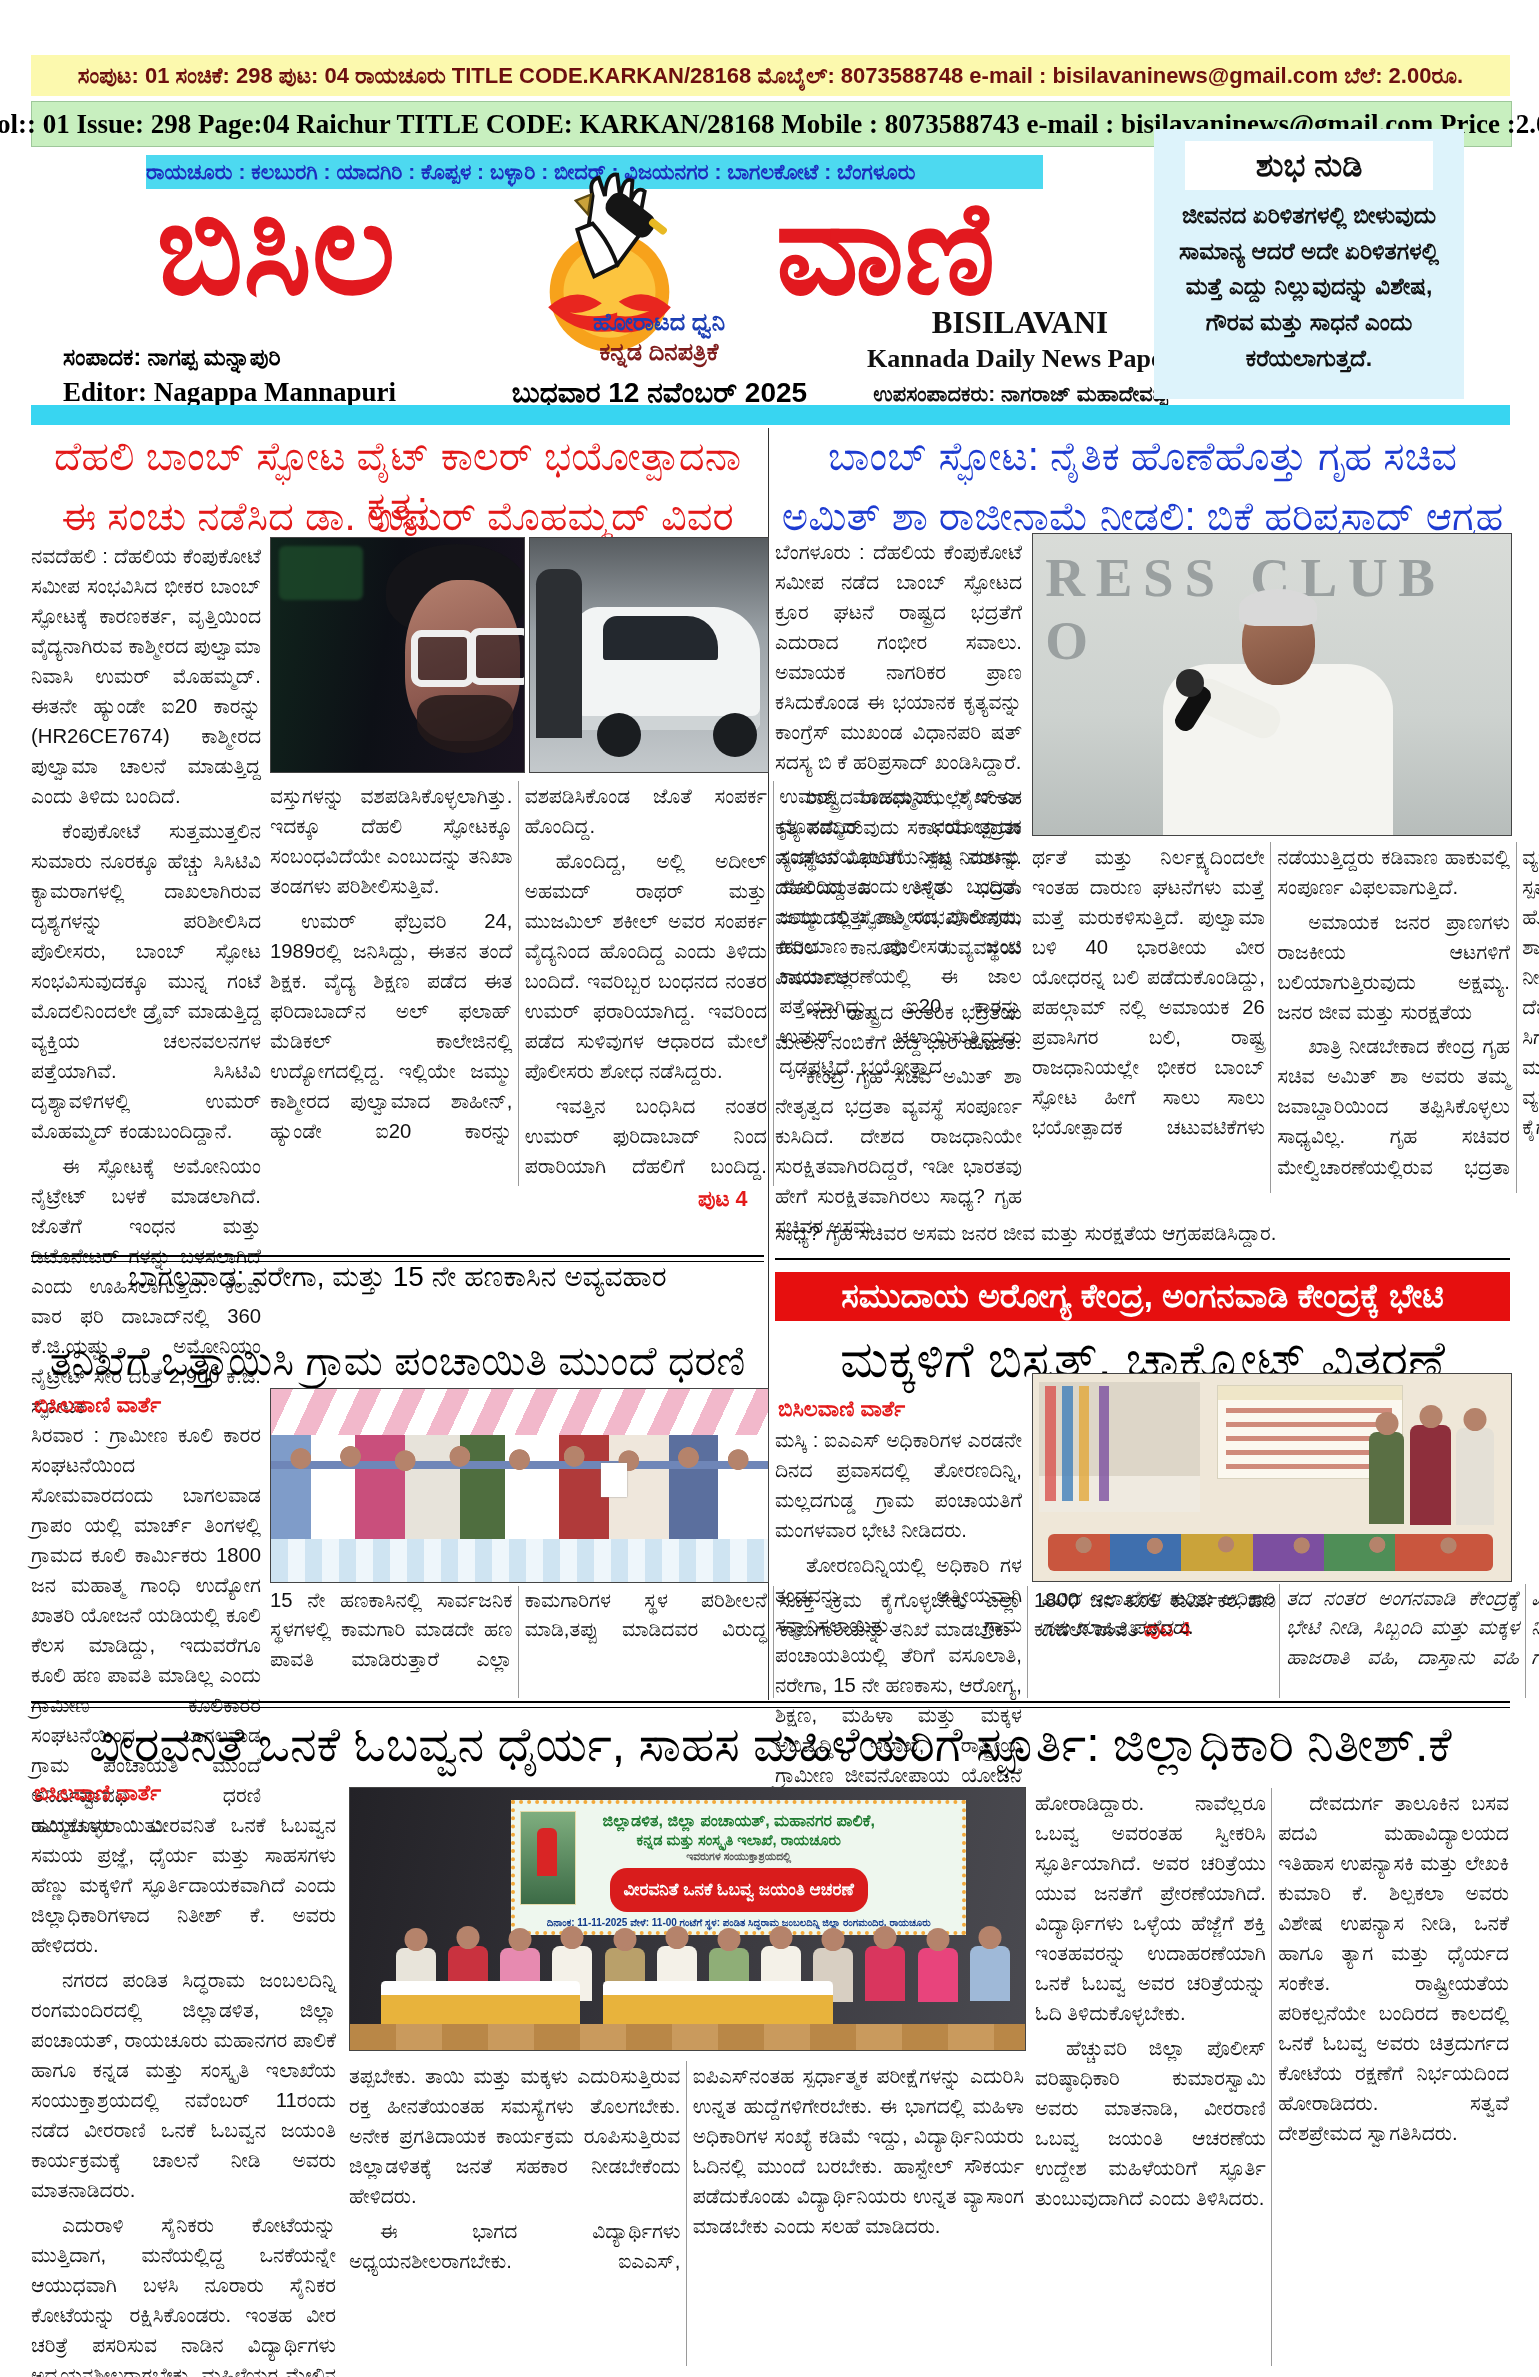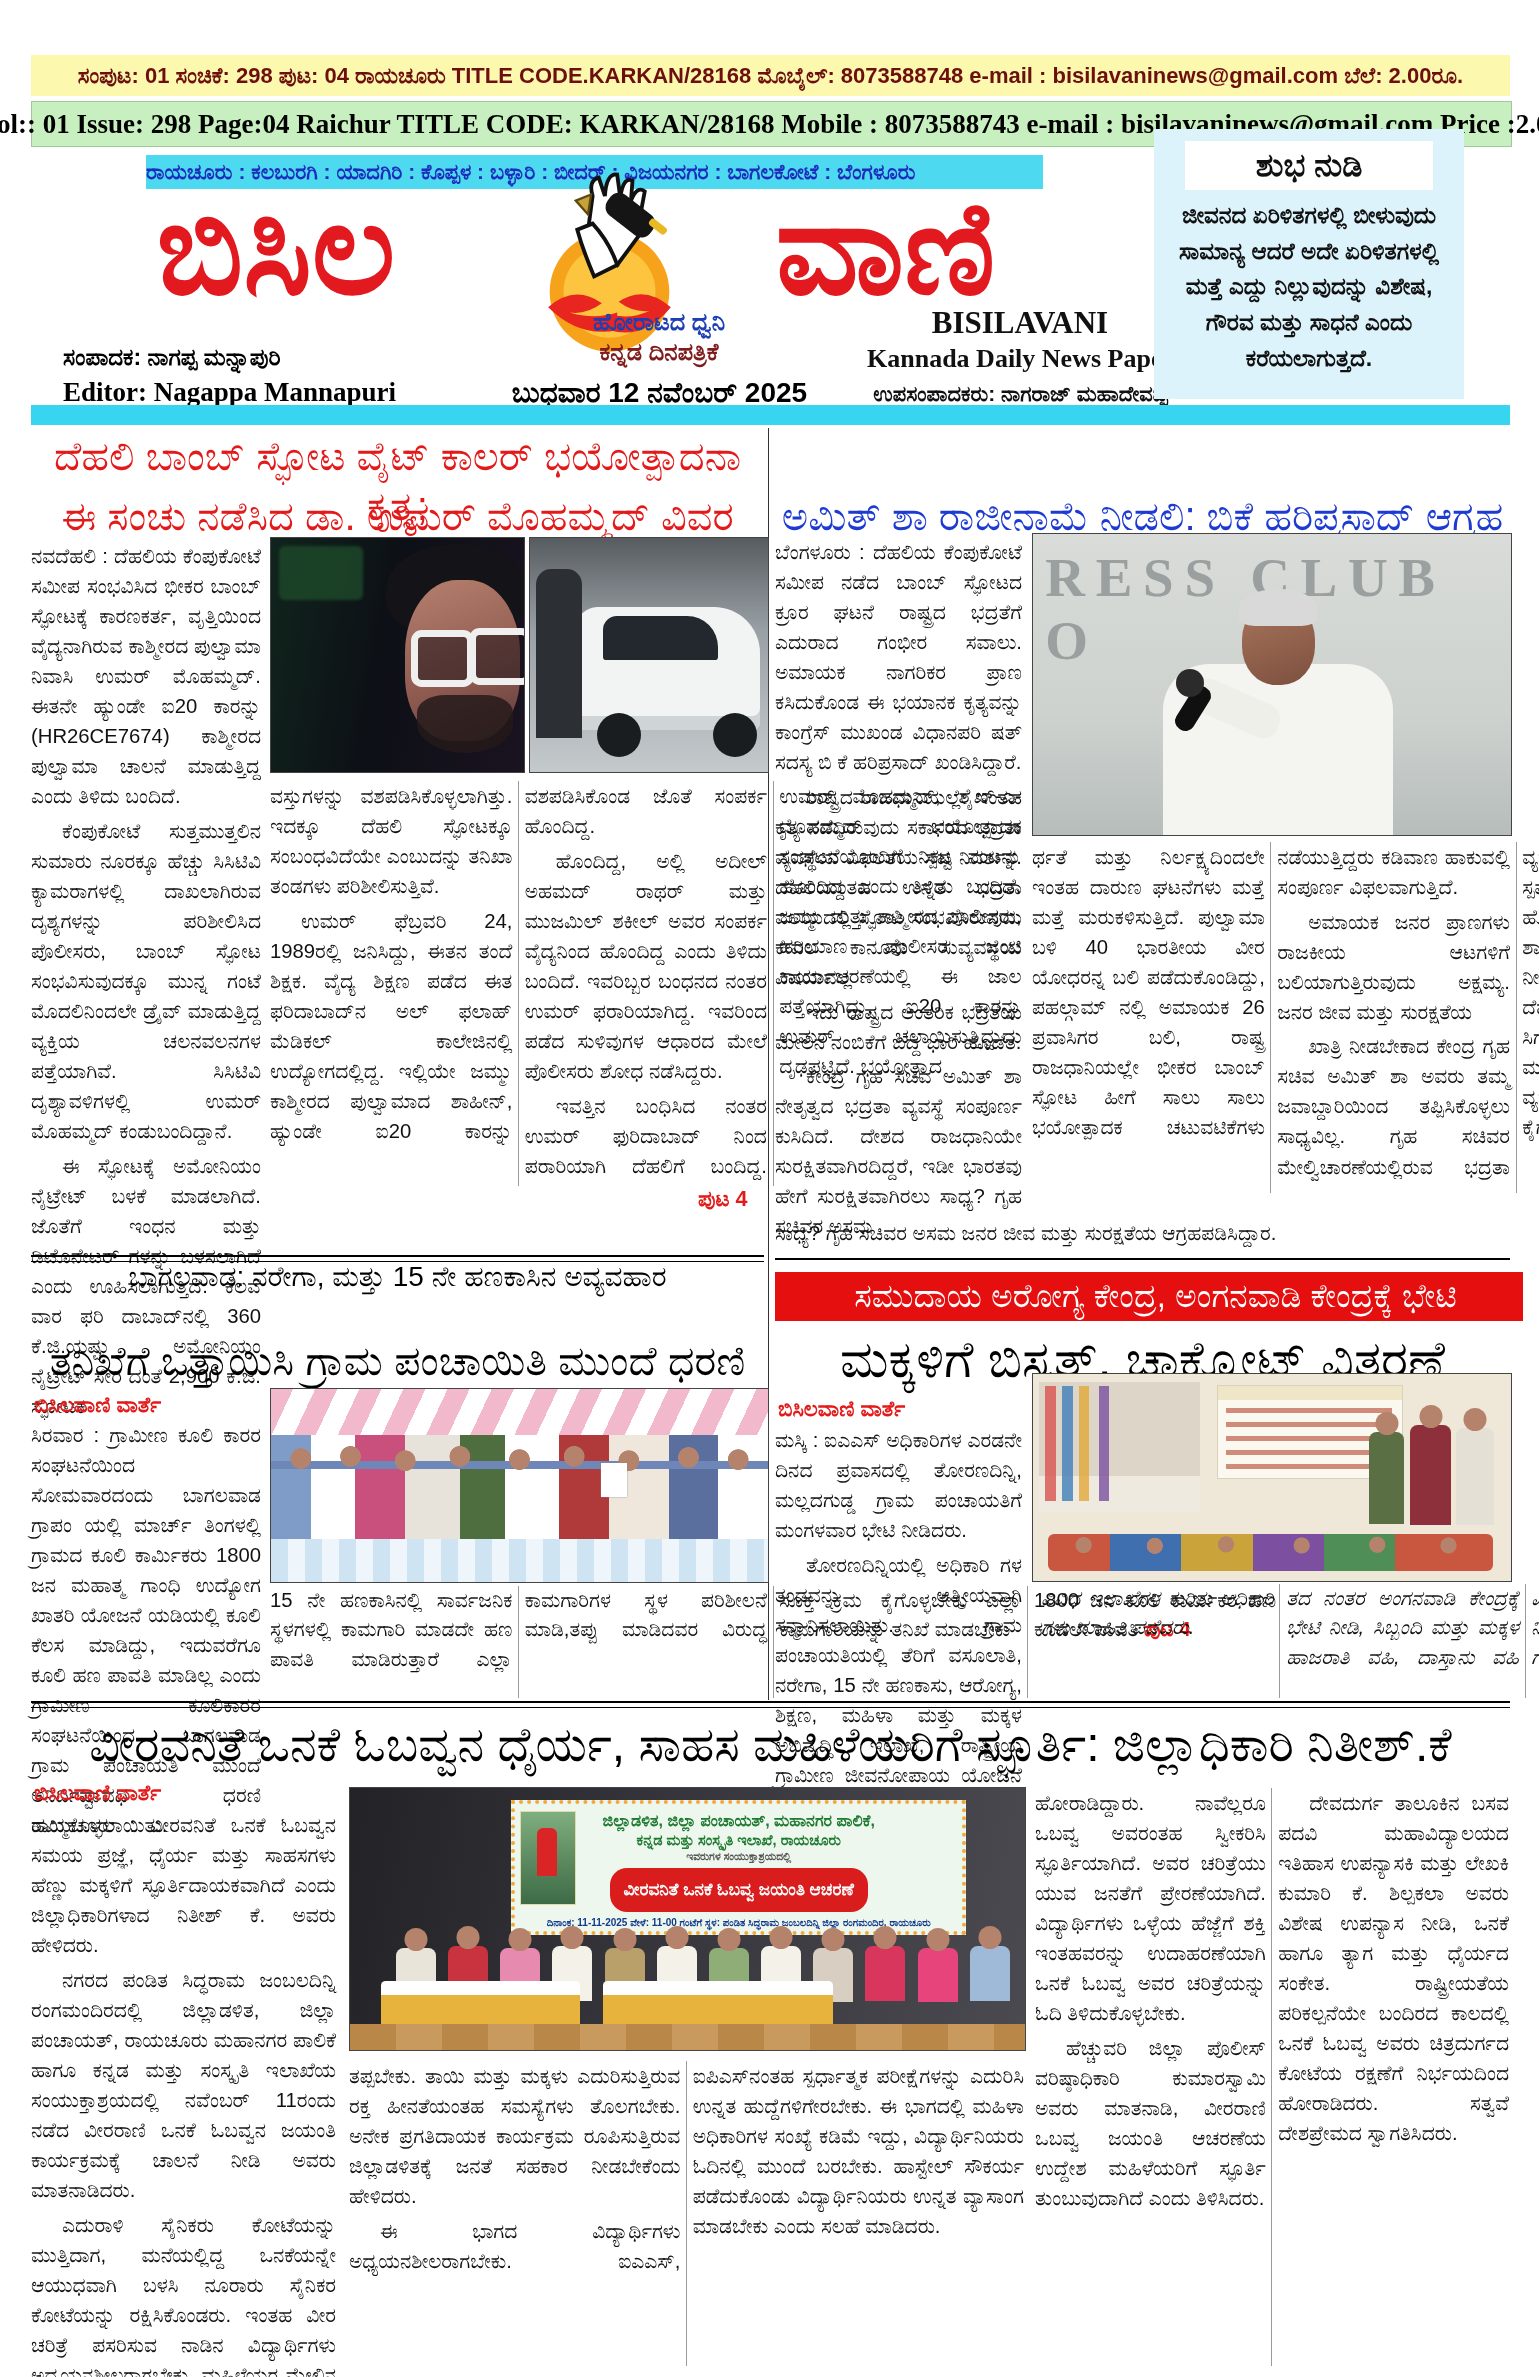--- a/index.html
+++ b/index.html
@@ -38,21 +38,21 @@
   .byline{color:#e31a1a;font-weight:bold;font-size:21.5px;}
   
   .body-txt{font-size:20.3px;line-height:1.48;text-align:justify;}
   .body-txt p{margin:0 0 4.6px 0;text-indent:31px;}
   .body-txt p.nofirst{text-indent:0;}
   .cols2{column-count:2;column-gap:12.3px;column-rule:0.8px solid #9a9a9a;}
   .pagemark{color:#e31a1a;font-weight:bold;}
   .rule-double{border-top:2.3px solid #000;border-bottom:1.5px solid #000;height:3.8px;}
   .rule-single{border-top:2.3px solid #000;height:0;}
   .vrule{width:0;border-left:1.5px solid #333;}
-  .banner-red{background:#e60f0f;color:#fff;font-weight:normal;font-size:33px;display:flex;align-items:center;justify-content:center;white-space:nowrap;padding-left:13px;}
+  .banner-red{background:#e60f0f;color:#fff;font-weight:bold;font-size:33px;display:flex;align-items:center;justify-content:center;white-space:nowrap;}
   
   .photo{overflow:hidden;border:0.8px solid #444;}
   .ph-suspect{background:linear-gradient(100deg,#10241c 0%,#0d1016 45%,#1a1320 100%);}
   .ph-car{background:linear-gradient(180deg,#575c60 0%,#9aa1a6 40%,#c4c9cc 100%);}
   .ph-press{background:linear-gradient(180deg,#d9dcd8 0%,#cdd2cf 60%,#b7bdbb 100%);}
   .ph-dharna{background:#dfe9f2;}
   .ph-angan{background:#efe7d8;}
   .ph-stage{background:linear-gradient(100deg,#232227 0%,#3a393f 55%,#4a4a50 100%);}
   .press-letters{position:absolute;left:12.3px;top:12px;font-family:"Liberation Serif","DejaVu Serif",serif;
                  font-size:55px;letter-spacing:10.7px;color:#9aa0a0;font-weight:bold;}
@@ -141,20 +141,21 @@
   <div class="abs body-txt cols2" style="left:270px;top:781px;width:497px;height:405px;">
     <p class="nofirst">ವಸ್ತುಗಳನ್ನು ವಶಪಡಿಸಿಕೊಳ್ಳಲಾಗಿತ್ತು. ಇದಕ್ಕೂ ದೆಹಲಿ ಸ್ಫೋಟಕ್ಕೂ ಸಂಬಂಧವಿದೆಯೇ ಎಂಬುದನ್ನು ತನಿಖಾ ತಂಡಗಳು ಪರಿಶೀಲಿಸುತ್ತಿವೆ.</p>
     <p>ಉಮರ್ ಫೆಬ್ರವರಿ 24, 1989ರಲ್ಲಿ ಜನಿಸಿದ್ದು, ಈತನ ತಂದೆ ಶಿಕ್ಷಕ. ವೈದ್ಯ ಶಿಕ್ಷಣ ಪಡೆದ ಈತ ಫರಿದಾಬಾದ್‌ನ ಅಲ್ ಫಲಾಹ್ ಮೆಡಿಕಲ್ ಕಾಲೇಜಿನಲ್ಲಿ ಉದ್ಯೋಗದಲ್ಲಿದ್ದ. ಇಲ್ಲಿಯೇ ಜಮ್ಮು ಕಾಶ್ಮೀರದ ಪುಲ್ವಾಮಾದ ಶಾಹೀನ್, ಹ್ಯುಂಡೇ ಐ20 ಕಾರನ್ನು ವಶಪಡಿಸಿಕೊಂಡ ಜೊತೆ ಸಂಪರ್ಕ ಹೊಂದಿದ್ದ.</p>
     <p>ಹೊಂದಿದ್ದ, ಅಲ್ಲಿ ಅದೀಲ್ ಅಹಮದ್ ರಾಥರ್ ಮತ್ತು ಮುಜಮಿಲ್ ಶಕೀಲ್ ಅವರ ಸಂಪರ್ಕ ವೈದ್ಯನಿಂದ ಹೊಂದಿದ್ದ ಎಂದು ತಿಳಿದು ಬಂದಿದೆ. ಇವರಿಬ್ಬರ ಬಂಧನದ ನಂತರ ಉಮರ್ ಫರಾರಿಯಾಗಿದ್ದ. ಇವರಿಂದ ಪಡೆದ ಸುಳಿವುಗಳ ಆಧಾರದ ಮೇಲೆ ಪೊಲೀಸರು ಶೋಧ ನಡೆಸಿದ್ದರು.</p>
     <p>ಇವತ್ತಿನ ಬಂಧಿಸಿದ ನಂತರ ಉಮರ್ ಫುರಿದಾಬಾದ್ ನಿಂದ ಪರಾರಿಯಾಗಿ ದೆಹಲಿಗೆ ಬಂದಿದ್ದ. ಉಮರ್ ಮೊಹಮ್ಮದ್, ಶೈಖ್-ಎ-ಮೊಹಮ್ಮದ್ ಭಯೋತ್ಪಾದಕ ಸಂಘಟನೆಯೊಂದಿಗೆ ನಿಕಟ ನಂಟನ್ನು ಹೊಂದಿದ್ದ ಎಂದು ತಿಳಿದು ಬಂದಿದೆ. ಜಮ್ಮು ಮತ್ತು ಕಾಶ್ಮೀರದ ಪೊಲೀಸರು, ಹರಿಯಾಣ ಪೊಲೀಸರ ಜಂಟಿ ಕಾರ್ಯಾಚರಣೆಯಲ್ಲಿ ಈ ಜಾಲ ಪತ್ತೆಯಾಗಿದ್ದು, ಐ20 ಕಾರನ್ನು ಉಮರ್ ಚಲಾಯಿಸುತ್ತಿದ್ದುದು ದೃಢಪಟ್ಟಿದೆ. ಭಯೋತ್ಪಾದ</p>
   </div>
   <div class="abs pagemark" style="left:698px;top:1187px;font-size:21.5px;">ಪುಟ 4</div>
 
   <div class="abs rule-double" style="left:31px;top:1255px;width:733px;"></div>
 
+  <div class="abs hl hl-blue" style="left:775px;top:431px;width:735px;font-size:40px;">ಬಾಂಬ್ ಸ್ಫೋಟ: ನೈತಿಕ ಹೊಣೆಹೊತ್ತು ಗೃಹ ಸಚಿವ</div>
   <div class="abs hl hl-blue" style="left:775px;top:491px;width:735px;font-size:40px;">ಅಮಿತ್ ಶಾ ರಾಜೀನಾಮೆ ನೀಡಲಿ: ಬಿಕೆ ಹರಿಪ್ರಸಾದ್ ಆಗ್ರಹ</div>
 
   <div class="abs photo ph-press" style="left:1032px;top:533px;width:478px;height:301px;">
     <span class="press-letters">RESS CLUB O</span>
     <span class="abs" style="left:130px;top:130px;width:230px;height:176px;background:#f4f4f0;border-radius:46px 46px 0 0;"></span>
     <span class="abs" style="left:209px;top:67px;width:73px;height:84px;background:linear-gradient(160deg,#a9765d,#7c4f3e);border-radius:46%;"></span>
     <span class="abs" style="left:206px;top:55px;width:78px;height:37px;background:#d9d9d9;border-radius:50% 50% 20% 20%;"></span>
     <span class="abs" style="left:157px;top:157px;width:92px;height:35px;background:#efefe9;border-radius:15.3px;transform:rotate(24deg);"></span>
     <span class="abs" style="left:150px;top:150px;width:20px;height:49px;background:#101010;border-radius:9.2px;transform:rotate(32deg);"></span>
     <span class="abs" style="left:143px;top:135px;width:28px;height:28px;background:#2b2b2b;border-radius:50%;"></span>

